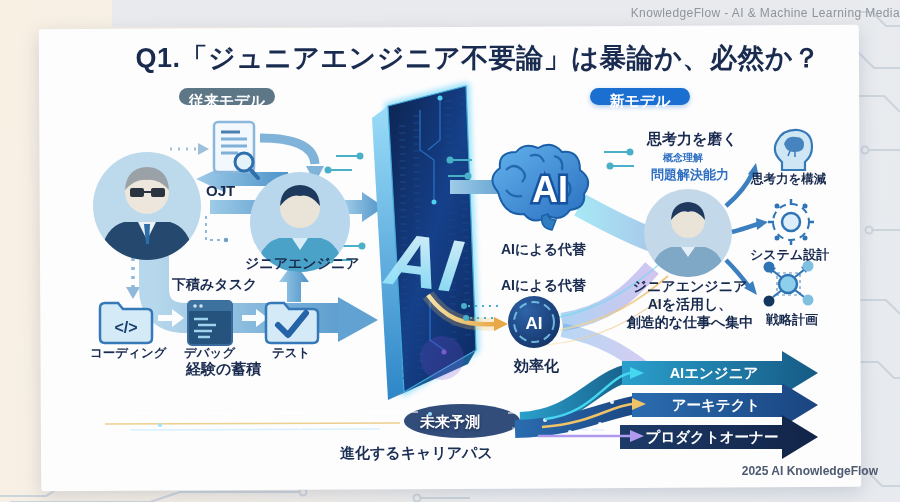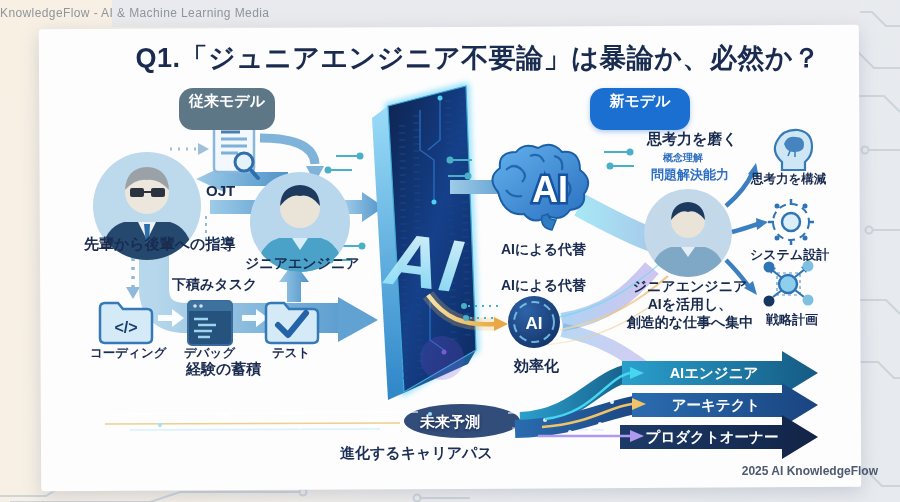--- a/index.html
+++ b/index.html
@@ -1,29 +1,29 @@
 <!DOCTYPE html>
 <html><head>
 <meta charset="utf-8">
 <style>
   html,body{margin:0;padding:0;background:#dfe2e7;}
   .stage{position:relative;width:900px;height:502px;overflow:hidden;
     font-family:"Liberation Sans","DejaVu Sans",sans-serif;
     background:linear-gradient(100deg,#f8f0e3 0%,#f6efe6 28%,#ecedf0 58%,#e7eaee 100%);}
   .hdr-strip{position:absolute;left:112px;top:0;width:748px;height:27px;background:#e9eaed;}
-  .site-title{position:absolute;left:0;top:6px;width:900px;text-align:left;
+  .site-title{position:absolute;left:0;top:6px;width:900px;text-align:right;
     font-size:12px;color:#8e959c;letter-spacing:.4px;}
   .card{position:absolute;left:40px;top:27px;width:820px;height:462px;background:#fdfdfe;
     border-radius:3px;box-shadow:0 5px 18px rgba(110,125,150,.28);transform:rotate(-.3deg);}
   svg.layer{position:absolute;left:0;top:0;}
   .main-title{position:absolute;left:0;top:40px;width:900px;text-align:center;
     font-size:27px;font-weight:800;color:#1a2b50;letter-spacing:.5px;padding-left:28px;}
   .lbl{position:absolute;font-weight:700;color:#1a2b50;white-space:nowrap;}
   .blue{color:#2e6fc2;}
-  .badge{position:absolute;height:42px;border-radius:14px;color:#fff;font-weight:700;
+  .badge{position:absolute;height:17px;border-radius:14px;color:#fff;font-weight:700;
     font-size:15px;text-align:center;line-height:26px;}
   .badge-legacy{left:179px;top:88px;width:96px;background:#5e7787;}
   .badge-new{left:590px;top:88px;width:100px;background:#1a6fd0;box-shadow:0 2px 5px rgba(26,111,208,.35);}
   .person-caps{position:absolute;left:605px;top:277px;width:170px;text-align:center;
     font-weight:700;color:#17294c;font-size:14px;line-height:18px;}
   .band-label{position:absolute;left:420px;top:413px;font-size:15px;font-weight:700;color:#fff;
     text-shadow:0 1px 3px rgba(10,25,60,.8);}
   .future-caption{position:absolute;left:340px;top:444px;width:220px;text-align:left;
     font-size:15px;font-weight:700;color:#1c2f55;}
   .credit{position:absolute;left:728px;top:464px;width:150px;text-align:right;
@@ -430,21 +430,20 @@
       <circle cx="46" cy="42" r="5.5" fill="#7fc0e0"></circle>
     </g>
   </svg>
 
   <div class="main-title">Q1.「ジュニアエンジニア不要論」は暴論か、必然か？</div>
 
   <div class="badge badge-legacy">従来モデル</div>
   <div class="badge badge-new">新モデル</div>
 
   <div class="lbl" style="left:206px;top:182px;font-size:15px;">OJT</div>
-  <div class="lbl" style="left:84px;top:235px;font-size:15px;">先輩から後輩への指導</div>
   <div class="lbl" style="left:245px;top:255px;font-size:14px;">ジニアエンジニア</div>
   <div class="lbl" style="left:172px;top:276px;font-size:14px;">下積みタスク</div>
   <div class="lbl" style="left:90px;top:345px;font-size:12.5px;">コーディング</div>
   <div class="lbl" style="left:184px;top:345px;font-size:12.5px;">デバッグ</div>
   <div class="lbl" style="left:272px;top:345px;font-size:12.5px;">テスト</div>
   <div class="lbl" style="left:186px;top:360px;font-size:15px;">経験の蓄積</div>
 
   <div class="lbl" style="left:501px;top:241px;font-size:14px;">AIによる代替</div>
   <div class="lbl" style="left:501px;top:277px;font-size:14px;">AIによる代替</div>
   <div class="lbl" style="left:514px;top:357px;font-size:15px;">効率化</div>

